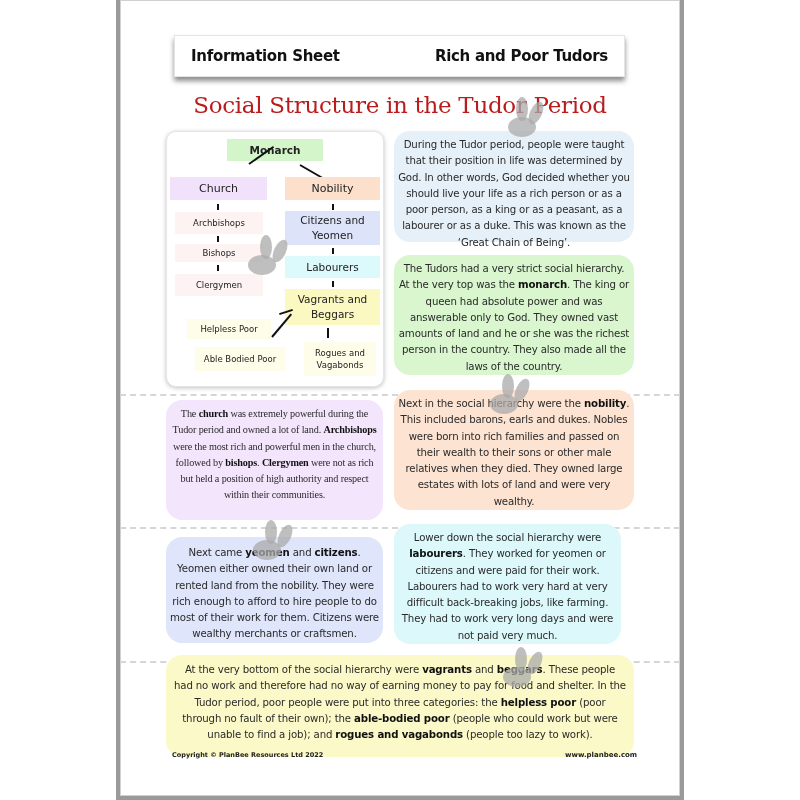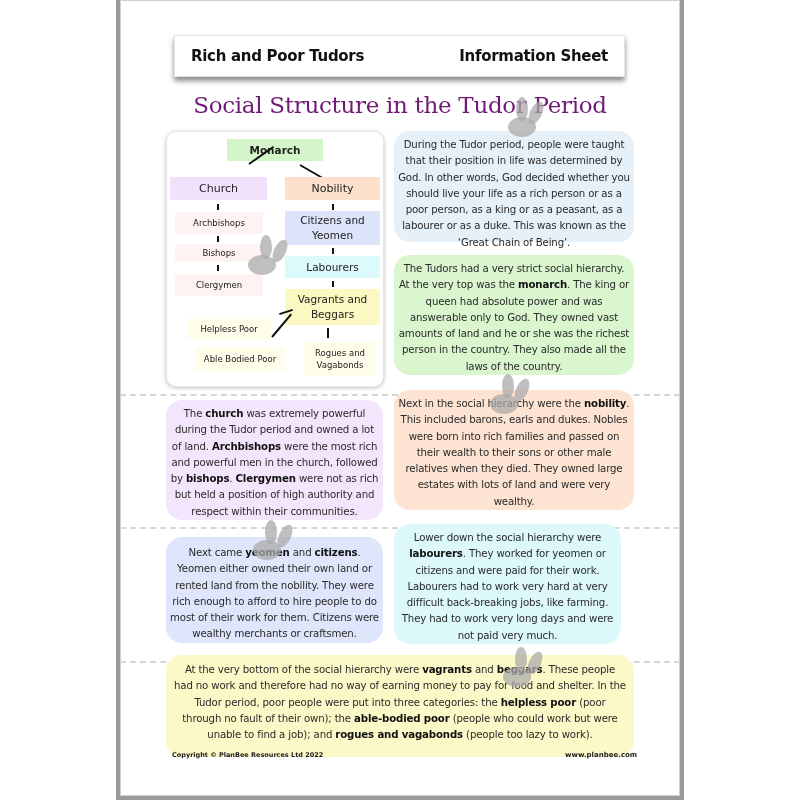--- a/index.html
+++ b/index.html
@@ -16,21 +16,21 @@
     position: absolute; left: 174px; top: 35px; width: 451px; height: 42px;
     background: #fff; border: 1px solid #e4e4e4;
     box-shadow: 0 4px 5px rgba(0,0,0,0.45);
     display: flex; align-items: center; justify-content: space-between;
     padding: 0 16px;
   }
   .header-bar span { font-family: "DejaVu Sans", sans-serif; font-weight: bold; font-size: 15px; color: #111; letter-spacing: -0.3px; }
 
   .page-title {
     position: absolute; left: 160px; top: 92px; width: 480px; text-align: center;
-    font-family: "DejaVu Serif", serif; font-size: 23px; color: #701a75; letter-spacing: -0.3px;
+    font-family: "DejaVu Serif", serif; font-size: 23px; color: #b91c1c; letter-spacing: -0.3px;
   }
 
   .box {
     position: absolute; border-radius: 16px; text-align: center;
     font-size: 10.2px; line-height: 16.3px; color: #2a2a2a; padding: 6px 4px;
     letter-spacing: -0.15px;
   }
   .box b { color: #111; }
 
   .diagram {
@@ -53,22 +53,22 @@
 </head>
 <body>
 
 <div class="sheet"></div>
 
 <div class="dash-h" style="left:120px; top:394px; width:560px;"></div>
 <div class="dash-h" style="left:120px; top:527px; width:560px;"></div>
 <div class="dash-h" style="left:120px; top:661px; width:560px;"></div>
 
 <div class="header-bar">
+  <span>Information Sheet</span>
   <span>Rich and Poor Tudors</span>
-  <span>Information Sheet</span>
 </div>
 
 <div class="page-title">Social Structure in the Tudor Period</div>
 
 <div class="diagram">
   <div class="node" style="left:60px; top:7px; width:96px; height:22px; background:#d4f5c9; font-weight:bold;">Monarch</div>
   <div class="line" style="left:82px; top:31px; width:30px; height:2px; transform:rotate(-35deg); transform-origin:left;"></div>
   <div class="line" style="left:133px; top:32px; width:30px; height:2px; transform:rotate(30deg); transform-origin:left;"></div>
 
   <div class="node" style="left:3px; top:45px; width:97px; height:23px; background:#f1e1fb; font-size:11px;">Church</div>
@@ -98,21 +98,21 @@
 </div>
 
 <div class="box" style="left:394px; top:131px; width:240px; height:111px; background:#e6f0f8;">
   <span>During the Tudor period, people were taught that their position in life was determined by God. In other words, God decided whether you should live your life as a rich person or as a poor person, as a king or as a peasant, as a labourer or as a duke. This was known as the ‘Great Chain of Being’.</span>
 </div>
 
 <div class="box" style="left:394px; top:255px; width:240px; height:120px; background:#d9f6cf;">
   <span>The Tudors had a very strict social hierarchy. At the very top was the </span><b>monarch</b><span>. The king or queen had absolute power and was answerable only to God. They owned vast amounts of land and he or she was the richest person in the country. They also made all the laws of the country.</span>
 </div>
 
-<div class="box" style="left:166px; top:400px; width:217px; height:120px; background:#f3e5fc;">
+<div class="box" style="left:166px; top:400px; width:217px; height:120px; background:#f3e5fc;font-family:Liberation Serif, serif;">
   <span>The </span><b>church</b><span> was extremely powerful during the Tudor period and owned a lot of land. </span><b>Archbishops</b><span> were the most rich and powerful men in the church, followed by </span><b>bishops</b><span>. </span><b>Clergymen</b><span> were not as rich but held a position of high authority and respect within their communities.</span>
 </div>
 
 <div class="box" style="left:394px; top:390px; width:240px; height:120px; background:#fde3d1;">
   <span>Next in the social hierarchy were the </span><b>nobility</b><span>. This included barons, earls and dukes. Nobles were born into rich families and passed on their wealth to their sons or other male relatives when they died. They owned large estates with lots of land and were very wealthy.</span>
 </div>
 
 <div class="box" style="left:166px; top:537px; width:217px; height:106px; background:#dfe5fa; padding-top:8px;">
   <span>Next came </span><b>yeomen</b><span> and </span><b>citizens</b><span>. Yeomen either owned their own land or rented land from the nobility. They were rich enough to afford to hire people to do most of their work for them. Citizens were wealthy merchants or craftsmen.</span>
 </div>

